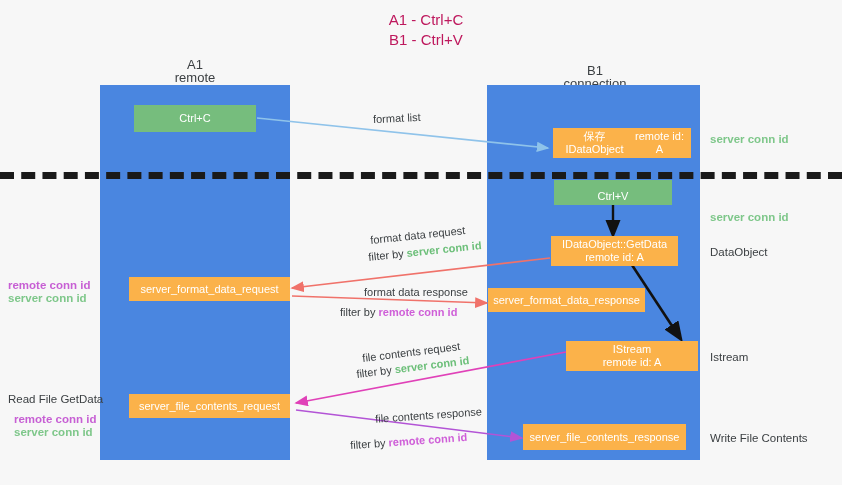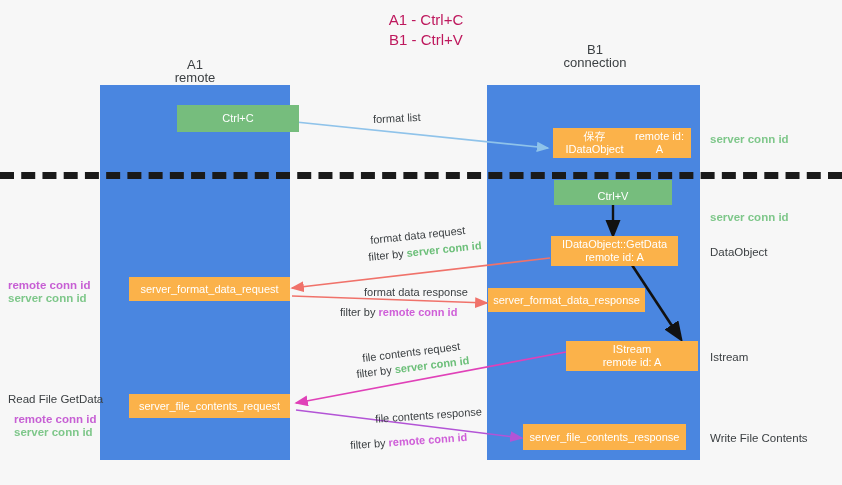--- a/index.html
+++ b/index.html
@@ -70,21 +70,21 @@
 
   <div class="title">
     <div>A1 - Ctrl+C</div>
     <div>B1 - Ctrl+V</div>
   </div>
 
   <div class="lane-head" style="left:140px;top:58px;width:110px;">
     <div>A1</div>
     <div>remote</div>
   </div>
-  <div class="lane-head" style="left:540px;top:43px;width:110px;">
+  <div class="lane-head" style="left:540px;top:64px;width:110px;">
     <div>B1</div>
     <div>connection</div>
   </div>
 
   <div class="lane" style="left:100px;top:85px;width:190px;height:375px;"></div>
   <div class="lane" style="left:487px;top:85px;width:213px;height:375px;"></div>
 
   <svg id="wires" viewBox="0 0 842 485">
     <defs>
       <marker id="ah-blue" markerWidth="9" markerHeight="9" refX="7" refY="3.2" orient="auto">
@@ -112,21 +112,21 @@
 
     <path d="M292,296 L487,303" stroke="#f0726a" stroke-width="1.7" fill="none" marker-end="url(#ah-red)"></path>
 
     <path d="M632,265 L680,338" stroke="#111111" stroke-width="2.6" fill="none" marker-end="url(#ah-black)"></path>
 
     <path d="M566,352 L296,403" stroke="#e041b8" stroke-width="1.7" fill="none" marker-end="url(#ah-magenta)"></path>
 
     <path d="M296,410 L522,438" stroke="#b354d6" stroke-width="1.7" fill="none" marker-end="url(#ah-purple)"></path>
   </svg>
 
-  <div class="box green" style="left:134px;top:105px;width:122px;height:27px;margin-left:43px;">
+  <div class="box green" style="left:134px;top:105px;width:122px;height:27px;">
     <span>Ctrl+C</span>
   </div>
 
   <div class="box orange" style="left:553px;top:128px;width:138px;height:30px;flex-direction:row;">
     <span>保存IDataObject</span>
     <span>remote id: A</span>
   </div>
 
   <div class="box green" style="left:554px;top:180px;width:118px;height:25px;align-items:flex-end;">
     <span>Ctrl+V</span>

